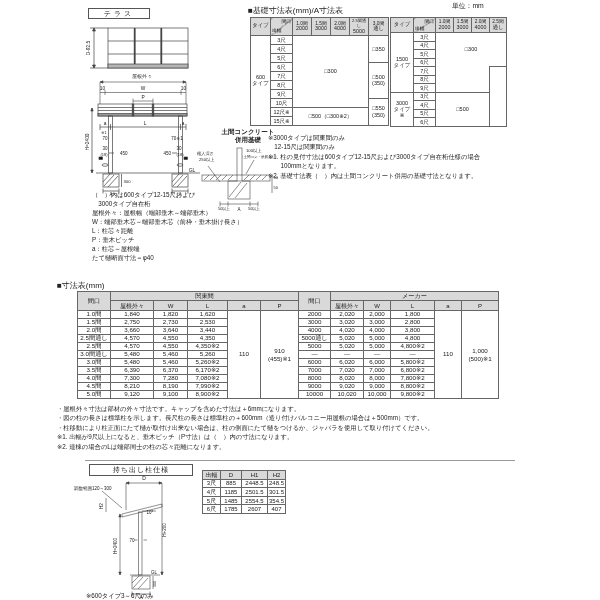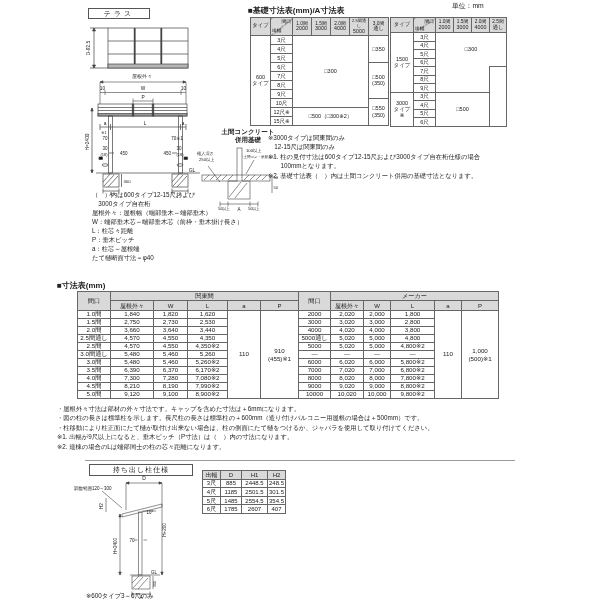--- a/index.html
+++ b/index.html
@@ -3,21 +3,21 @@
 <meta charset="utf-8">
 <style>
 *{margin:0;padding:0;box-sizing:border-box}
 body{background:#888}
 #canvas{position:relative;width:600px;height:600px;background:#fff;font-family:"Liberation Sans","DejaVu Sans",sans-serif;color:#222;overflow:hidden}
 .abs{position:absolute}
 table{border-collapse:collapse;table-layout:fixed}
 td{border:1px solid #666;text-align:center;vertical-align:middle;padding:0;overflow:hidden;font-weight:normal}
 .hd{background:#d9d9d9}
 .t-box{border:1px solid #555;display:flex;align-items:center;justify-content:center;background:#fff}
-.small-title{font-weight:bold;font-size:8px}
+.small-title{font-weight:normal;font-size:8px}
 .note-line{font-size:6.3px;line-height:9.4px;white-space:nowrap}
 .fdn td{font-size:5.5px;line-height:1.1}
 .fdn .rowlab{font-size:5.5px}
 .fdn .typecell{font-size:5.5px;white-space:pre-line}
 .fdn .hl1{font-size:4.8px;line-height:1.15}
 .fdn .hl1s{font-size:4.2px;line-height:1.3}
 .fdn .hl2{font-size:5.3px;line-height:1.1}
 .fdn .two{line-height:1.15}
 .nobb{border-bottom:0 !important}
 .nobt{border-top:0 !important}

